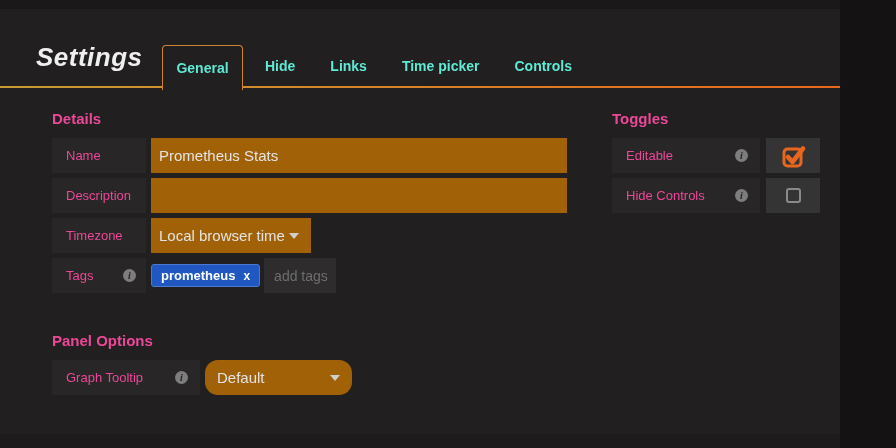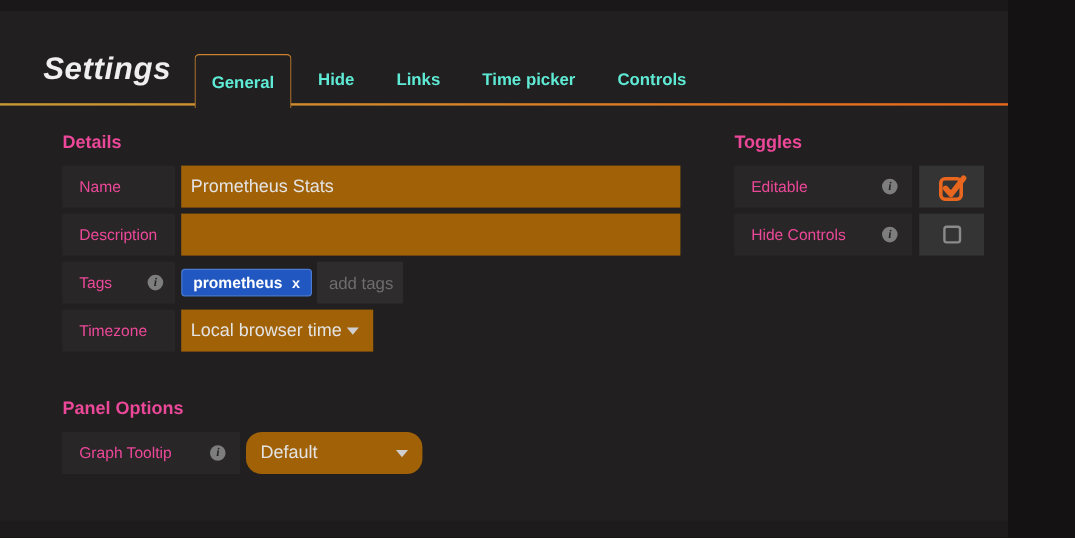--- a/index.html
+++ b/index.html
@@ -176,42 +176,42 @@
     </div>
 
     <div class="form-row">
       <div class="label-cell">Description</div>
       <div class="value-cell wide">
         <input class="text-input" type="text" value="" style="">
       </div>
     </div>
 
     <div class="form-row">
+      <div class="label-cell">Timezone</div>
+      <div class="value-cell dropdown tz-dropdown">
+        <span class="dd-text">Local browser time</span>
+        <span class="caret-down"></span>
+      </div>
+    </div>
+
+    <div class="form-row">
       <div class="label-cell tags-label">
         <span>Tags</span>
         <span class="info-icon"></span>
       </div>
       <div class="tags-area">
         <div class="tag-pill">
           <span>prometheus</span>
           <span class="tag-x">x</span>
         </div>
         <div class="add-tags-box">
           <input type="text" placeholder="add tags" style="">
         </div>
       </div>
     </div>
-
-    <div class="form-row">
-      <div class="label-cell">Timezone</div>
-      <div class="value-cell dropdown tz-dropdown">
-        <span class="dd-text">Local browser time</span>
-        <span class="caret-down"></span>
-      </div>
-    </div>
   </div>
 
   <div class="section-heading" style="left:612px; top:110px;">Toggles</div>
 
   <div class="form-rows toggles-rows" style="left:612px; top:138px;">
     <div class="form-row">
       <div class="label-cell">
         <span>Editable</span>
         <span class="info-icon"></span>
       </div>

